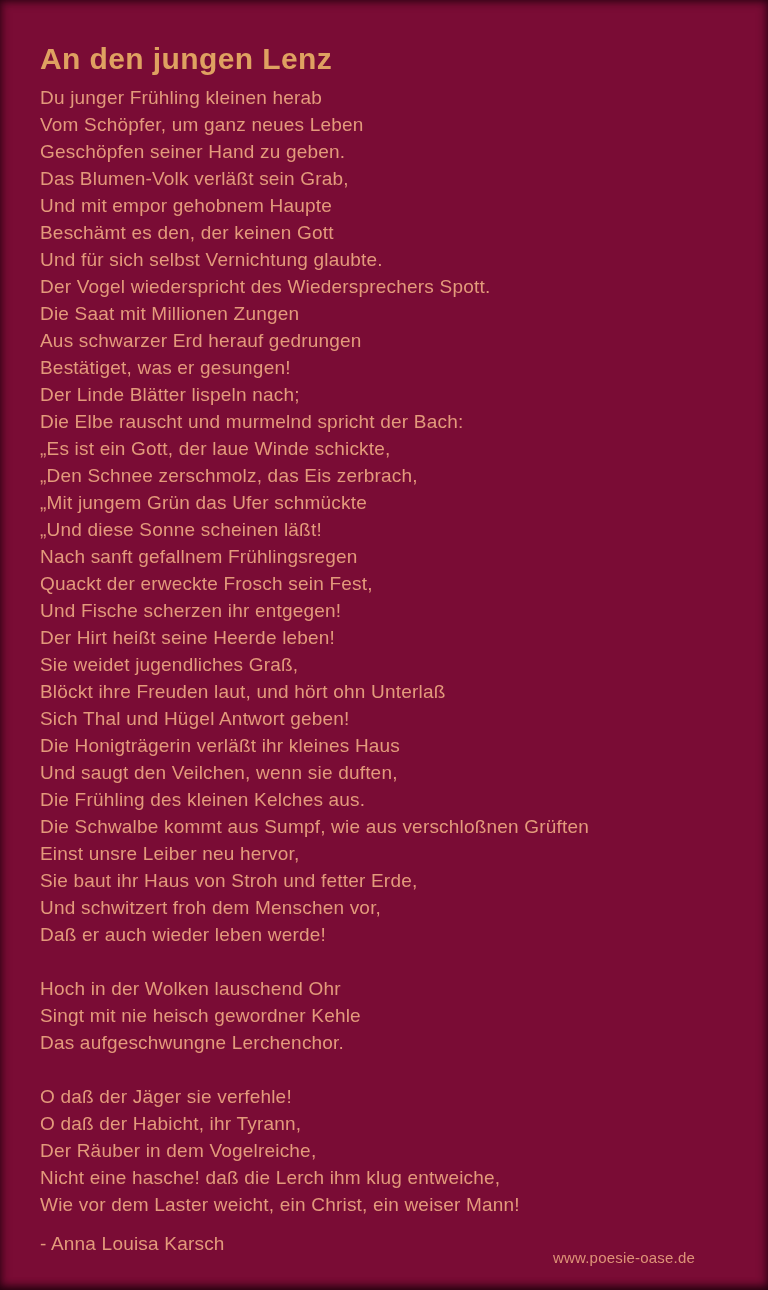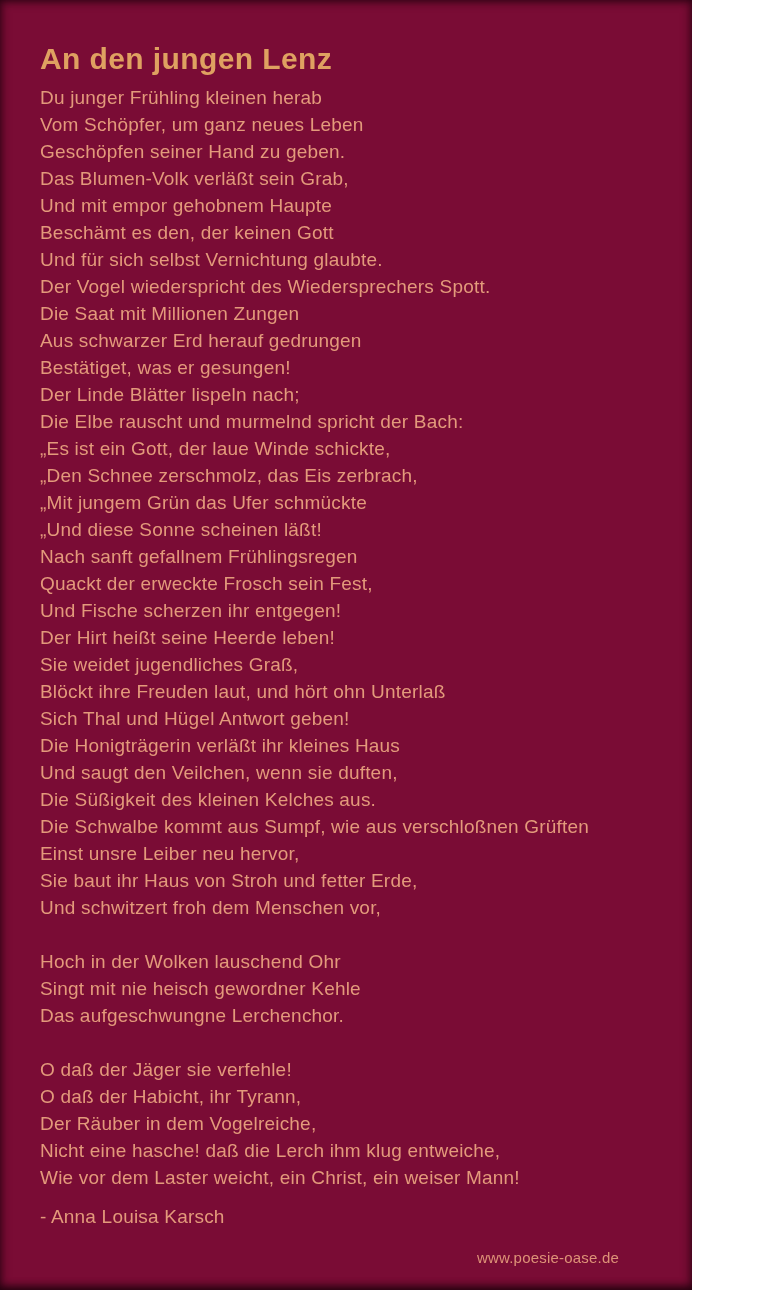--- a/index.html
+++ b/index.html
@@ -1,21 +1,21 @@
 <!DOCTYPE html>
 <html style="--bg: #7a0c35; --title-color: #dfa161; --text-color: #e39a7b;"><head>
 <meta charset="utf-8">
 <style>
   html, body {
     margin: 0;
     padding: 0;
   }
   .page {
     position: relative;
-    width: 692px;
+    width: 768px;
     height: 1290px;
     background: var(--bg, #7a0c35);
     overflow: hidden;
     font-family: "Liberation Sans", sans-serif;
     box-shadow:
       inset 0 0 10px 2px rgba(22, 0, 10, 0.55),
       inset 0 -7px 9px -4px rgba(10, 0, 5, 0.65),
       inset 0 3px 6px -3px rgba(10, 0, 5, 0.5);
   }
   .content {
@@ -88,25 +88,26 @@
           <div class="line">„Und diese Sonne scheinen läßt!</div>
           <div class="line">Nach sanft gefallnem Frühlingsregen</div>
           <div class="line">Quackt der erweckte Frosch sein Fest,</div>
           <div class="line">Und Fische scherzen ihr entgegen!</div>
           <div class="line">Der Hirt heißt seine Heerde leben!</div>
           <div class="line">Sie weidet jugendliches Graß,</div>
           <div class="line">Blöckt ihre Freuden laut, und hört ohn Unterlaß</div>
           <div class="line">Sich Thal und Hügel Antwort geben!</div>
           <div class="line">Die Honigträgerin verläßt ihr kleines Haus</div>
           <div class="line">Und saugt den Veilchen, wenn sie duften,</div>
-          <div class="line">Die Süßigkeit des kleinen Kelches aus.</div>
+          <div class="line">Die Frühling des kleinen Kelches aus.</div>
           <div class="line">Die Schwalbe kommt aus Sumpf, wie aus verschloßnen Grüften</div>
           <div class="line">Einst unsre Leiber neu hervor,</div>
           <div class="line">Sie baut ihr Haus von Stroh und fetter Erde,</div>
           <div class="line">Und schwitzert froh dem Menschen vor,</div>
+          <div class="line">Daß er auch wieder leben werde!</div>
         </div>
         <div class="stanza">
           <div class="line">Hoch in der Wolken lauschend Ohr</div>
           <div class="line">Singt mit nie heisch gewordner Kehle</div>
           <div class="line">Das aufgeschwungne Lerchenchor.</div>
         </div>
         <div class="stanza">
           <div class="line">O daß der Jäger sie verfehle!</div>
           <div class="line">O daß der Habicht, ihr Tyrann,</div>
           <div class="line">Der Räuber in dem Vogelreiche,</div>

